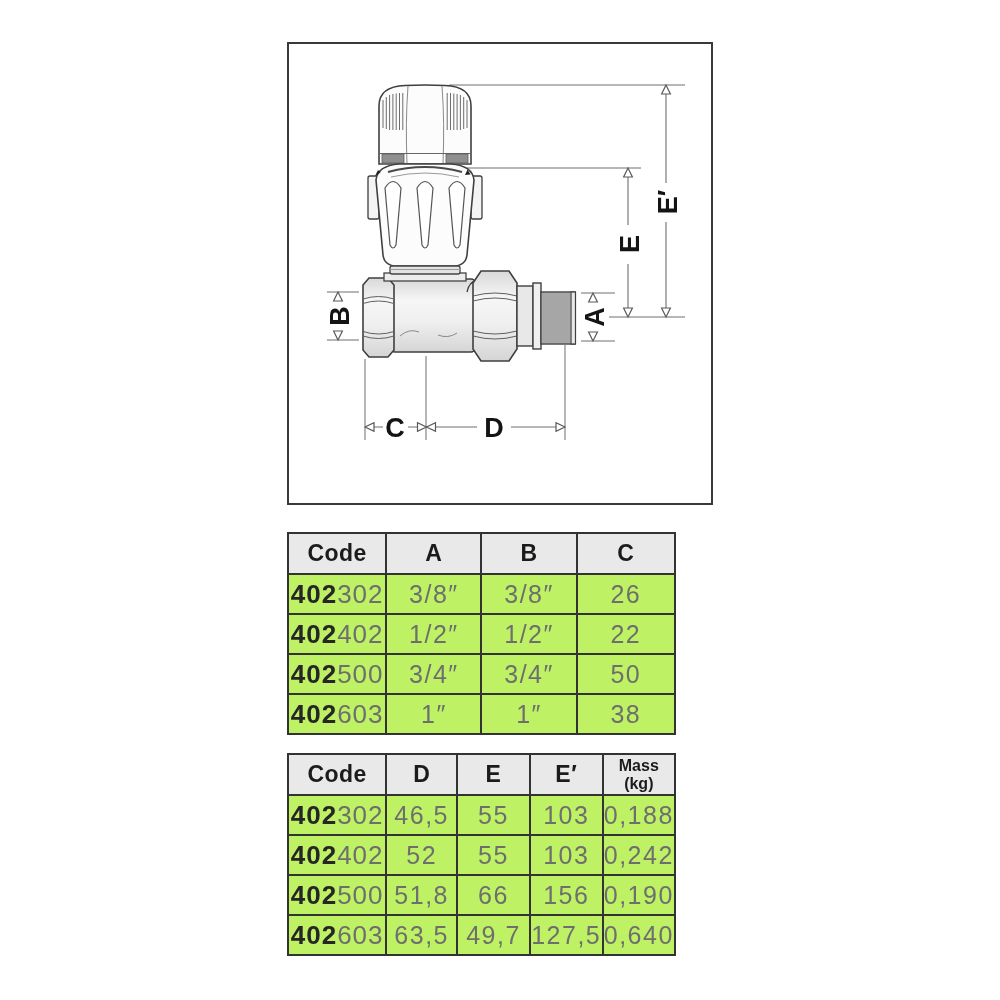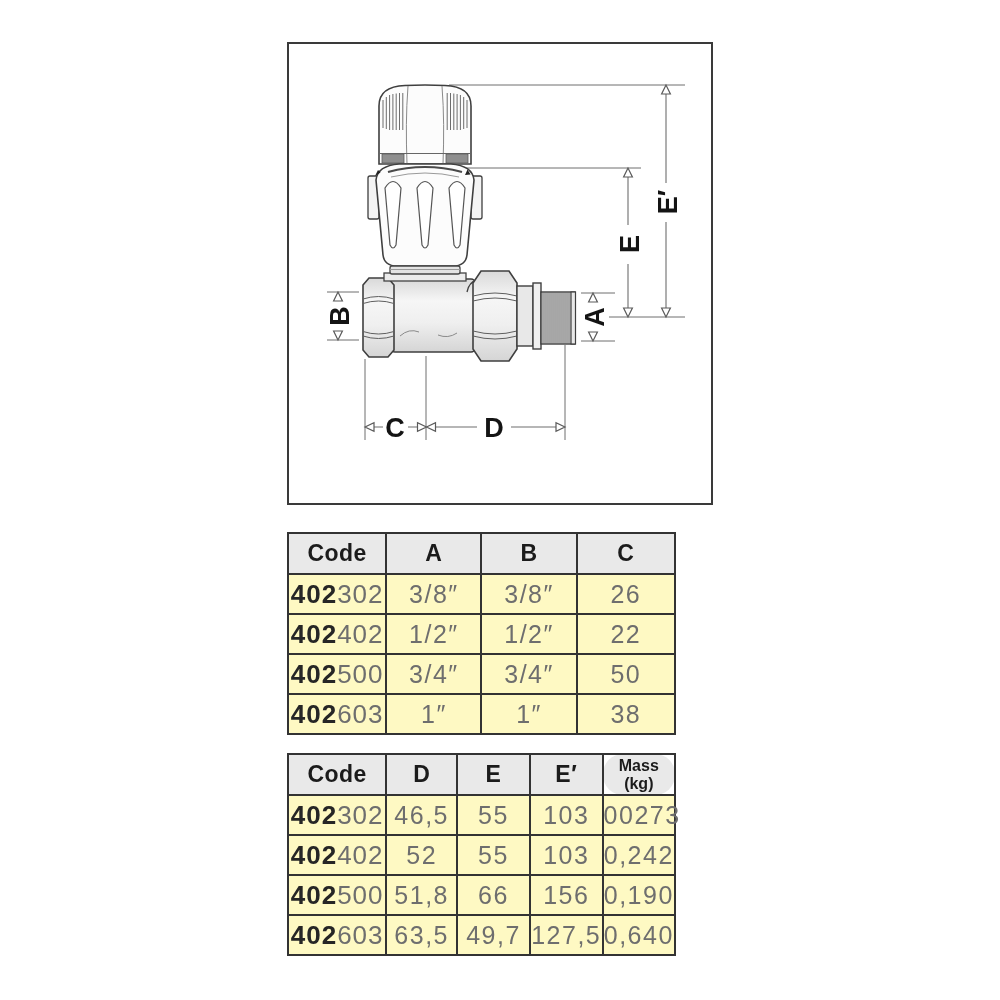--- a/index.html
+++ b/index.html
@@ -6,22 +6,22 @@
   body{width:1000px;height:1000px;background:#ffffff;font-family:"Liberation Sans",sans-serif;position:relative;}
 
   .diagram-box{position:absolute;left:287px;top:42px;width:422px;height:459px;border:2px solid #3a3a3a;background:#fff;}
   .diagram-box svg{display:block;}
 
   .dim-table{position:absolute;left:287px;width:389px;border-collapse:collapse;table-layout:fixed;}
   #table-abc{top:532px;}
   #table-de{top:753px;}
   .dim-table th,.dim-table td{border:2px solid #333333;text-align:center;padding:0;}
   .dim-table th{background:#e9e9e9;color:#1b1b1b;font-size:23px;font-weight:bold;height:39px;letter-spacing:.5px;}
-  .dim-table th.sm{font-size:16px;letter-spacing:0;border-radius:20px;}
-  .dim-table td{height:38px;font-size:25px;color:#6e6e6e;letter-spacing:1.5px;background:#fef9c3;}
+  .dim-table th.sm{font-size:16px;letter-spacing:0;}
+  .dim-table td{height:38px;font-size:25px;color:#6e6e6e;letter-spacing:1.5px;background:#bef264;}
   .dim-table td.code{font-size:26px;letter-spacing:1px;}
   .dim-table td.code b{color:#262626;}
 
   text.dim-label{font-weight:bold;fill:#141414;font-size:27px;font-family:"Liberation Sans",sans-serif;}
 </style>
 </head>
 <body>
 
 <div class="diagram-box">
   <svg width="422" height="459" viewBox="2 2 422 459">
@@ -188,21 +188,21 @@
         <th>E′</th>
         <th class="sm">Mass (kg)</th>
       </tr>
     </thead>
   <tbody>
       <tr>
         <td class="code"><b>402</b><span>302</span></td>
         <td>46,5</td>
         <td>55</td>
         <td>103</td>
-        <td>00273</td>
+        <td>0,188</td>
       </tr>
       <tr>
         <td class="code"><b>402</b><span>402</span></td>
         <td>52</td>
         <td>55</td>
         <td>103</td>
         <td>0,242</td>
       </tr>
       <tr>
         <td class="code"><b>402</b><span>500</span></td>

